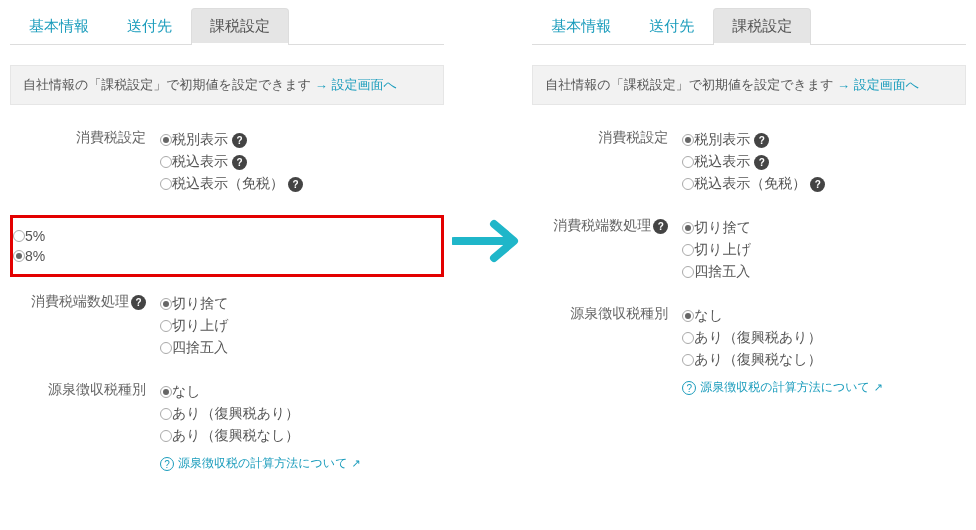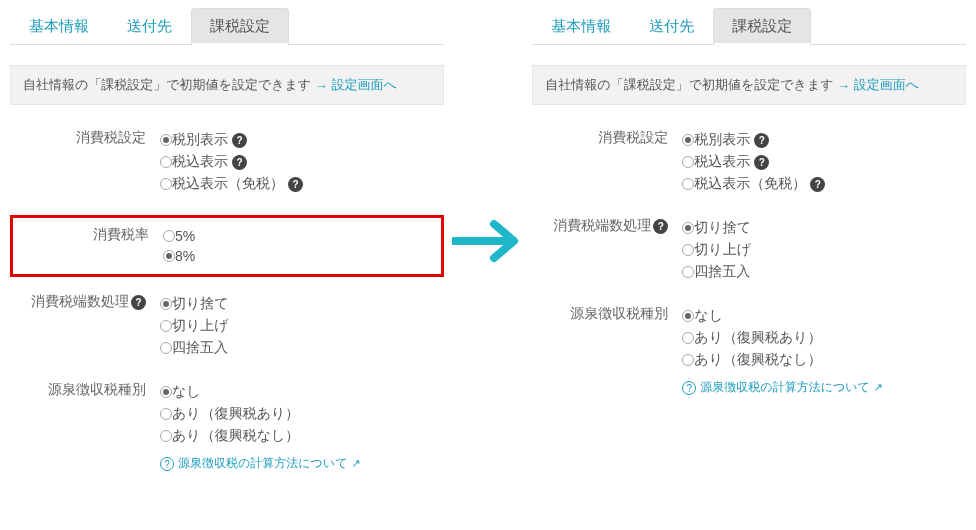--- a/index.html
+++ b/index.html
@@ -150,21 +150,20 @@
         </div>
         <div class="opt">
           <span class="radio"></span>
           <span class="rlabel">税込表示（免税）</span>
           <span class="help-icon">?</span>
         </div>
       </div>
     </div>
 
     <div class="row highlight">
-      <div class="label">消費税率</div>
       <div class="opts">
         <div class="opt">
           <span class="radio"></span>
           <span class="rlabel">5%</span>
         </div>
         <div class="opt">
           <span class="radio checked"></span>
           <span class="rlabel">8%</span>
         </div>
       </div>

